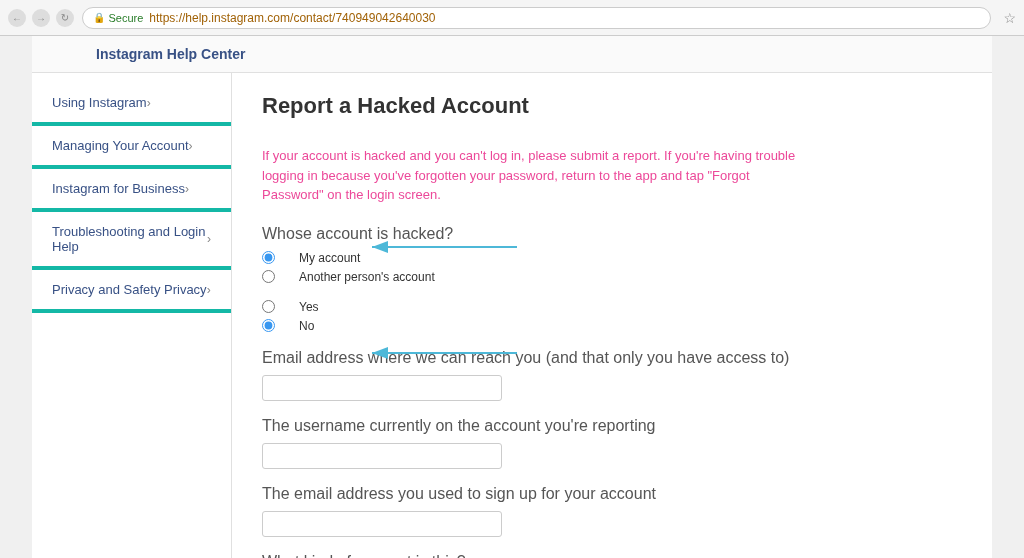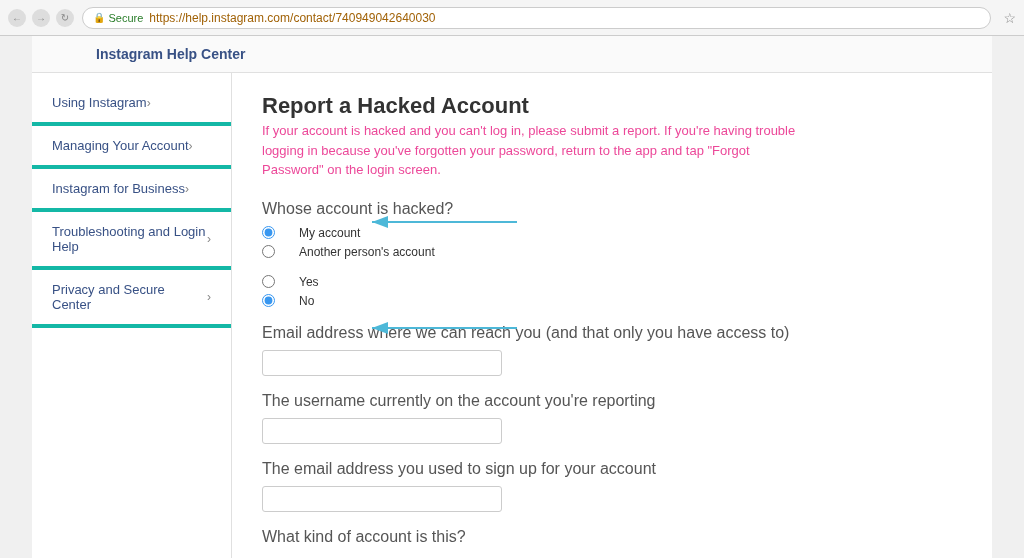--- a/index.html
+++ b/index.html
@@ -121,21 +121,21 @@
     .content-area {
       flex: 1;
       padding: 20px 30px;
       position: relative;
     }
 
     .page-title {
       font-size: 22px;
       font-weight: bold;
       color: #333;
-      margin-bottom: 2px;
+      margin-bottom: 27px;
     }
 
     .intro-text {
       font-size: 13px;
       color: #ec4899;
       line-height: 1.5;
       margin-bottom: 20px;
       max-width: 540px;
     }
 
@@ -228,21 +228,21 @@
       </a>
       <a class="sidebar-item">
         <span>Instagram for Business</span>
         <span class="sidebar-chevron">›</span>
       </a>
       <a class="sidebar-item">
         <span>Troubleshooting and Login Help</span>
         <span class="sidebar-chevron">›</span>
       </a>
       <a class="sidebar-item">
-        <span>Privacy and Secure Center</span>
+        <span>Privacy and Safety Privacy</span>
         <span class="sidebar-chevron">›</span>
       </a>
     </nav>
 
     <div class="content-area">
       <h1 class="page-title">Report a Hacked Account</h1>
       <p class="intro-text">If your account is hacked and you can't log in, please submit a report. If you're having trouble logging in because you've forgotten your password, return to the app and tap "Forgot Password" on the login screen.</p>
 
       <div class="form-container">
 

